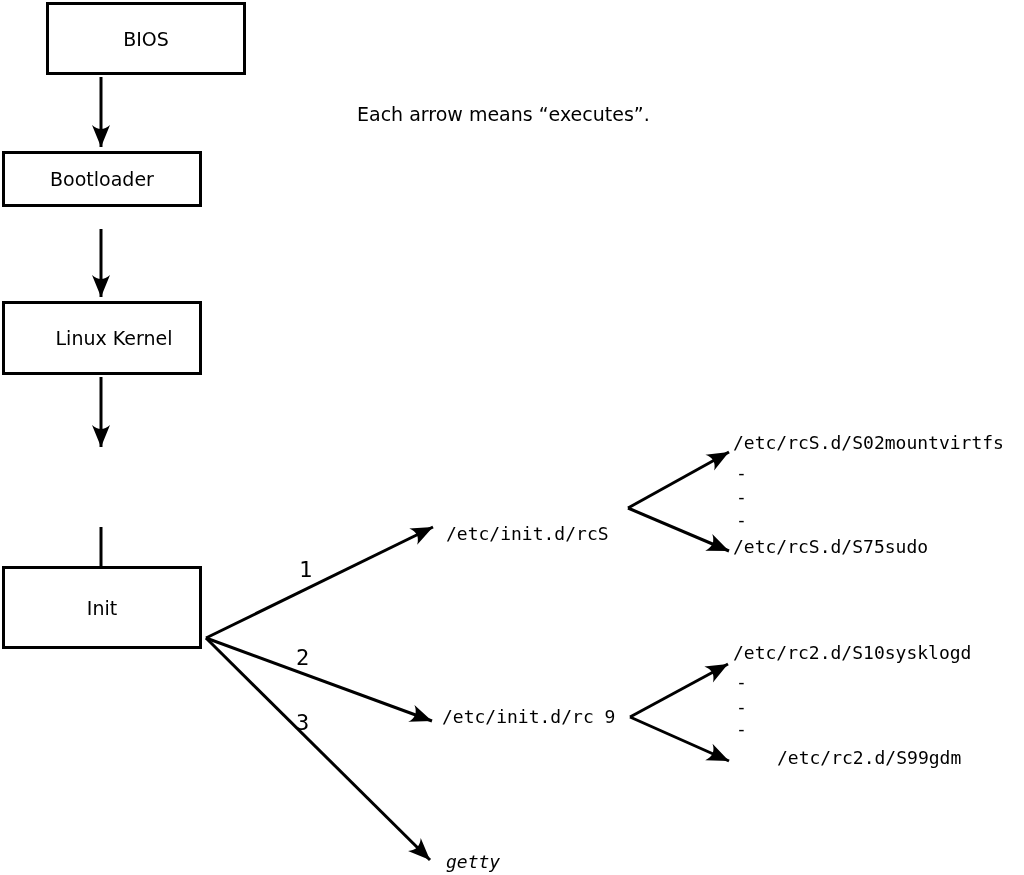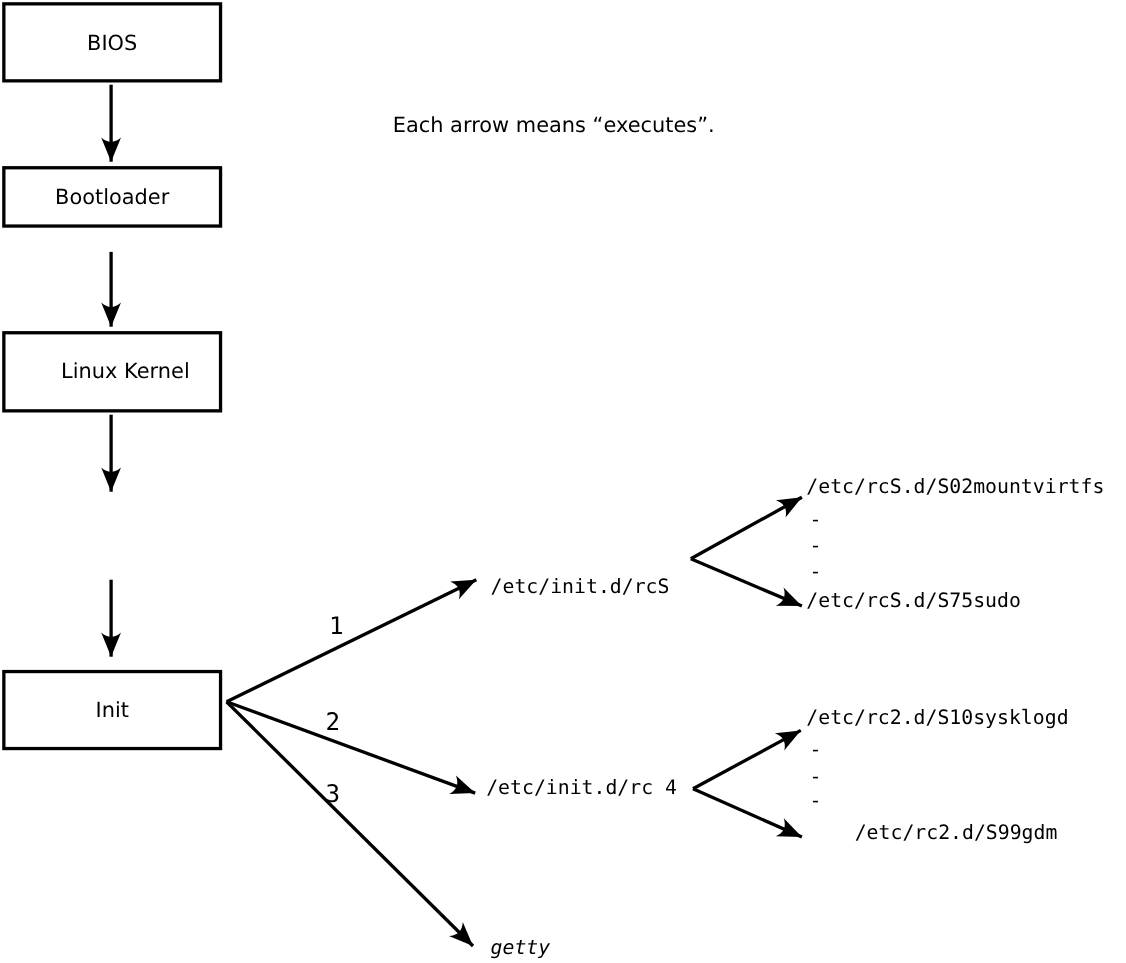--- a/index.html
+++ b/index.html
@@ -50,47 +50,47 @@
     <line x1="206" y1="638" x2="432" y2="721" marker-end="url(#ah)"></line>
     <line x1="206" y1="638" x2="430" y2="860" marker-end="url(#ah)"></line>
 
     <line x1="628" y1="508" x2="729" y2="452" marker-end="url(#ah)"></line>
     <line x1="628" y1="508" x2="729" y2="551" marker-end="url(#ah)"></line>
 
     <line x1="630" y1="717" x2="728" y2="664" marker-end="url(#ah)"></line>
     <line x1="630" y1="717" x2="729" y2="761" marker-end="url(#ah)"></line>
   </svg>
 
-  <div class="box" style="top:2px;height:73px;">
+  <div class="box" style="top:2px;height:73px;margin-left:44px;">
       <span>BIOS</span>
     </div>
   <div class="box" style="top:151px;height:56px;">
       <span>Bootloader</span>
     </div>
   <div class="box" style="top:301px;height:74px;padding-left:24px;">
       <span>Linux Kernel</span>
     </div>
-  <div class="box" style="top:609px;height:73px;">
+  <div class="box" style="top:566px;height:83px;">
       <span>Init</span>
     </div>
 
   <div class="caption">Each arrow means “executes”.</div>
 
   <div class="num" style="left:299px;top:557px;">1</div>
   <div class="num" style="left:296px;top:645px;">2</div>
   <div class="num" style="left:296px;top:710px;">3</div>
 
   <div class="mono" style="left:446px;top:499px;margin-top:24px;">/etc/init.d/rcS</div>
   <div class="mono" style="left:733px;top:432px;">/etc/rcS.d/S02mountvirtfs</div>
   <div class="mono" style="left:736px;top:462px;">-</div>
   <div class="mono" style="left:736px;top:486px;">-</div>
   <div class="mono" style="left:736px;top:509px;">-</div>
   <div class="mono" style="left:733px;top:536px;">/etc/rcS.d/S75sudo</div>
 
-  <div class="mono" style="left:442px;top:706px;">/etc/init.d/rc 4</div>
+  <div class="mono" style="left:442px;top:706px;">/etc/init.d/rc 9</div>
   <div class="mono" style="left:733px;top:642px;">/etc/rc2.d/S10sysklogd</div>
   <div class="mono" style="left:736px;top:671px;">-</div>
   <div class="mono" style="left:736px;top:696px;">-</div>
   <div class="mono" style="left:736px;top:718px;">-</div>
   <div class="mono" style="left:733px;top:747px;margin-left:44px;">/etc/rc2.d/S99gdm</div>
 
   <div class="mono" style="left:446px;top:851px;font-style:italic;">getty</div>
 
 </div>
 

